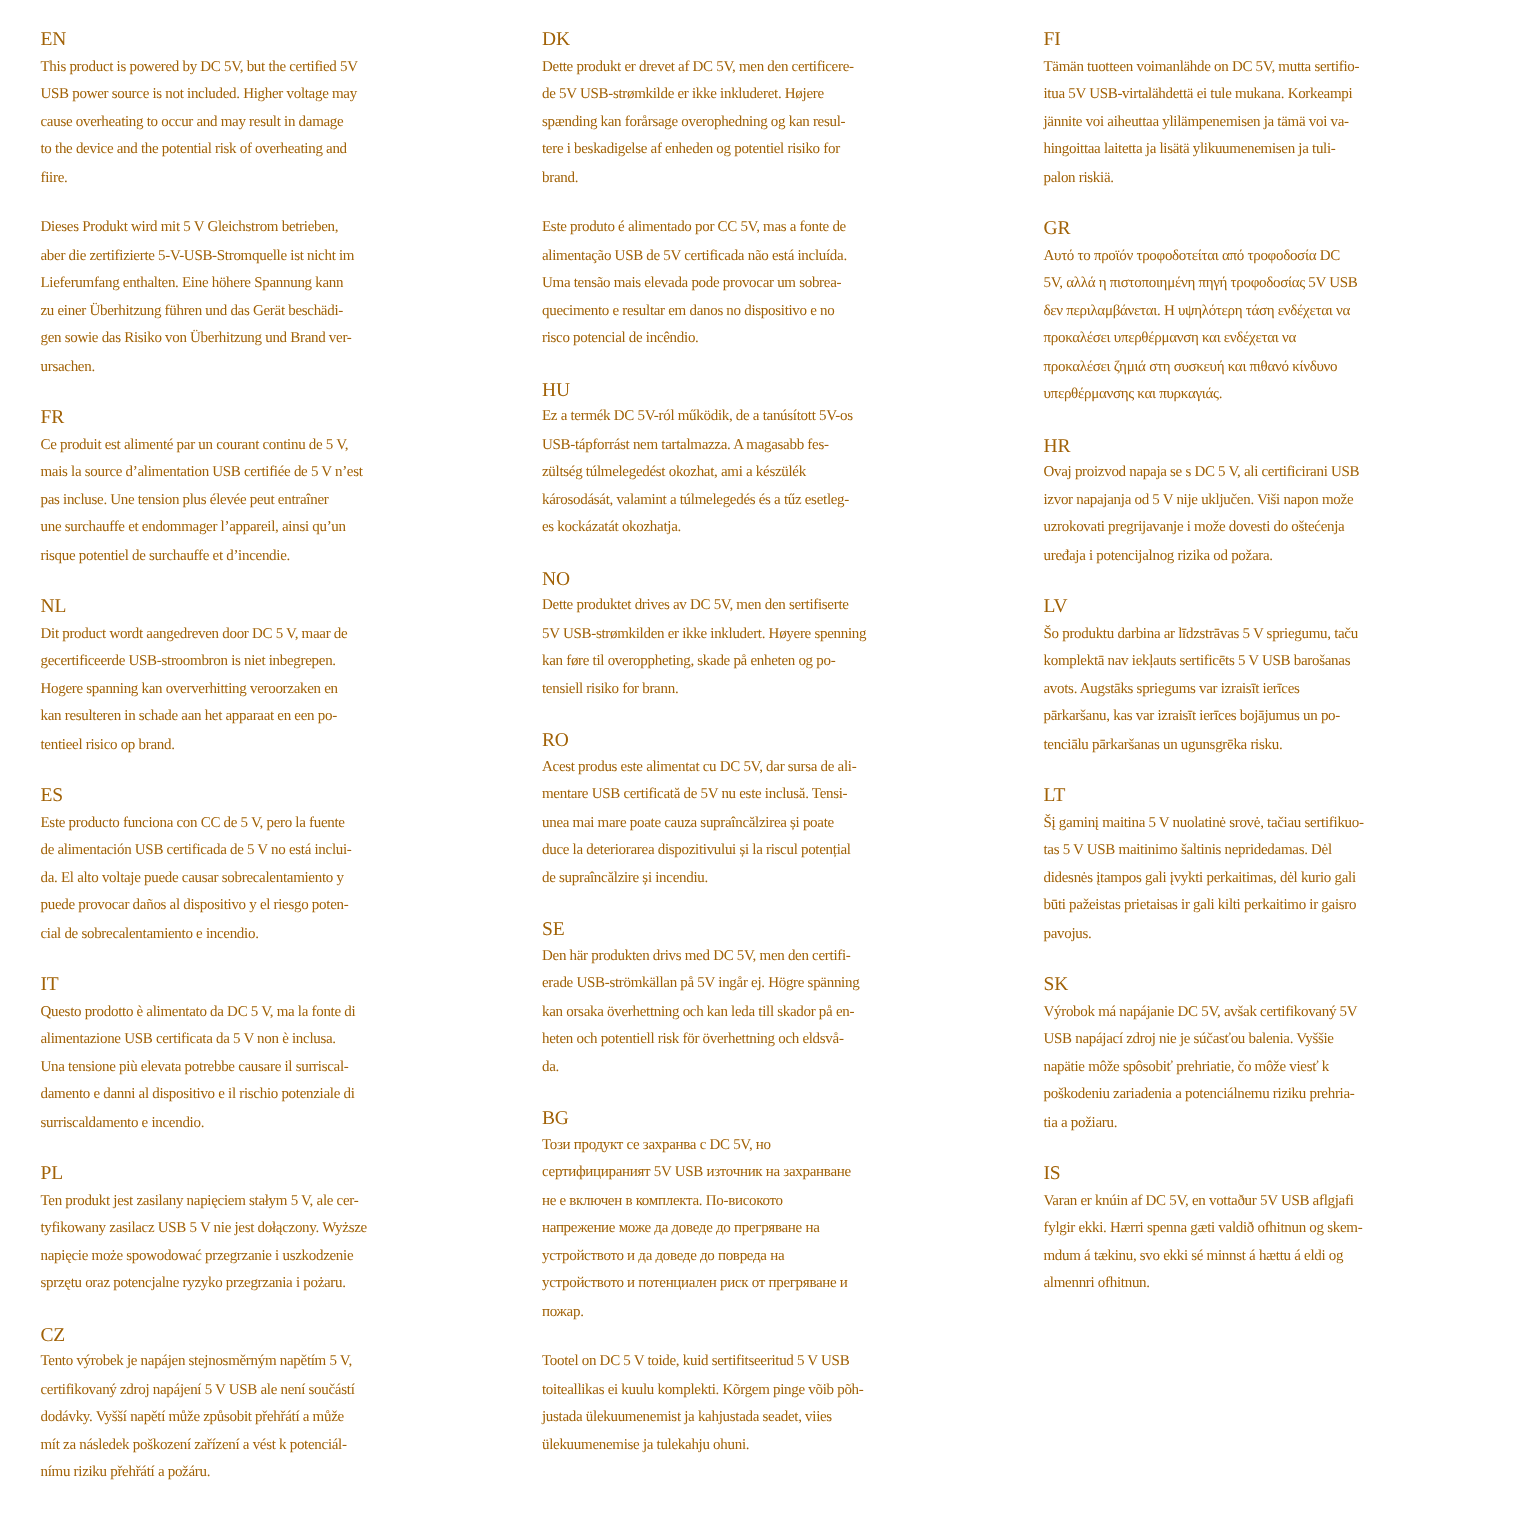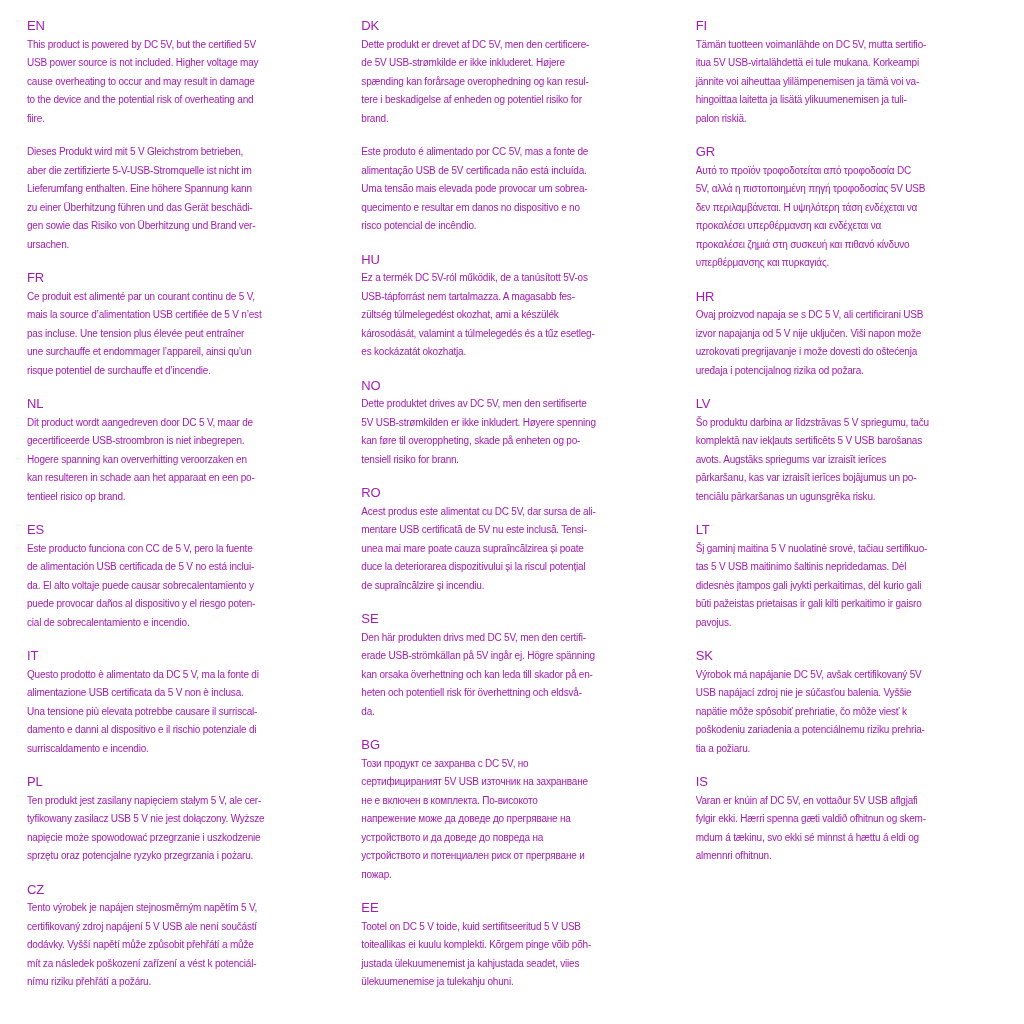--- a/index.html
+++ b/index.html
@@ -35,21 +35,21 @@
     font-weight: 400;
     line-height: 18.5px;
     margin: 0;
     white-space: pre-line;
     letter-spacing: -0.2px;
   }
 </style>
 </head>
 <body style="background: rgb(255, 255, 255);">
 
-<div class="page" style="color: #a21caf;">
+<div class="page" style="color: #a16207; font-family: Liberation Serif, serif;">
 
   <div class="col">
     <section class="block">
       <h2 class="code">EN</h2>
       <p class="text">This product is powered by DC 5V, but the certified 5V
 USB power source is not included. Higher voltage may
 cause overheating to occur and may result in damage
 to the device and the potential risk of overheating and
 fiire.</p>
     </section>
@@ -161,21 +161,20 @@
       <h2 class="code">BG</h2>
       <p class="text">Този продукт се захранва с DC 5V, но
 сертифицираният 5V USB източник на захранване
 не е включен в комплекта. По-високото
 напрежение може да доведе до прегряване на
 устройството и да доведе до повреда на
 устройството и потенциален риск от прегряване и
 пожар.</p>
     </section>
     <section class="block">
-      <h2 class="code">EE</h2>
       <p class="text">Tootel on DC 5 V toide, kuid sertifitseeritud 5 V USB
 toiteallikas ei kuulu komplekti. Kõrgem pinge võib põh-
 justada ülekuumenemist ja kahjustada seadet, viies
 ülekuumenemise ja tulekahju ohuni.</p>
     </section>
   </div>
 
   <div class="col">
     <section class="block">
       <h2 class="code">FI</h2>

